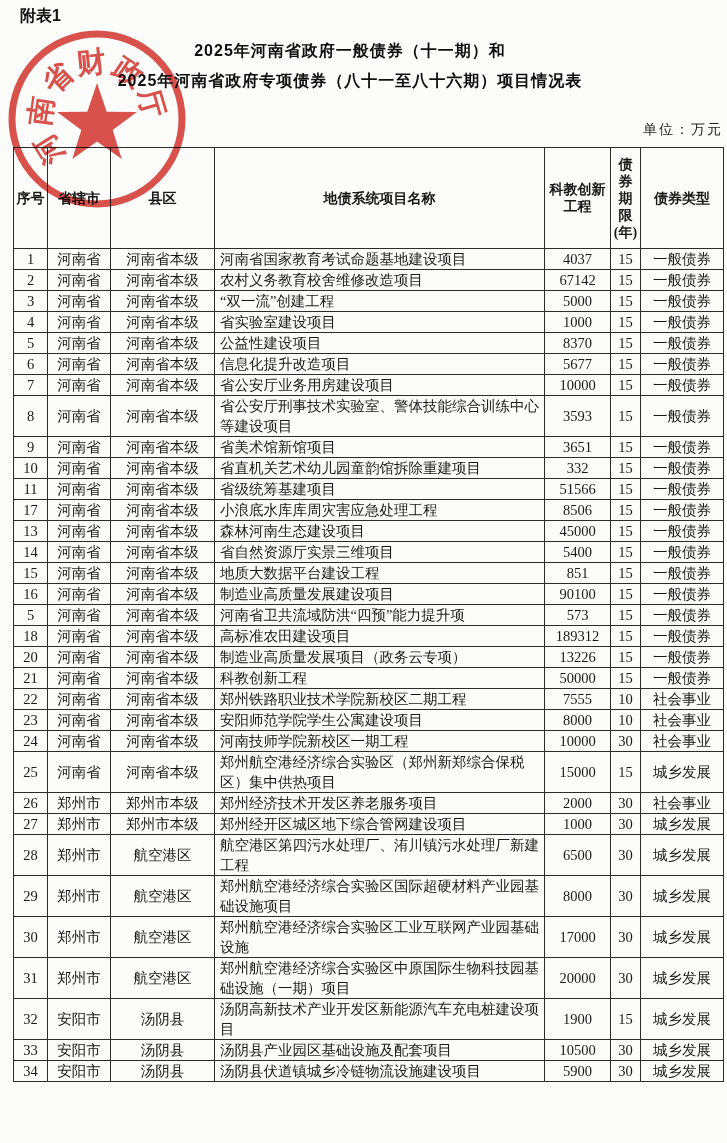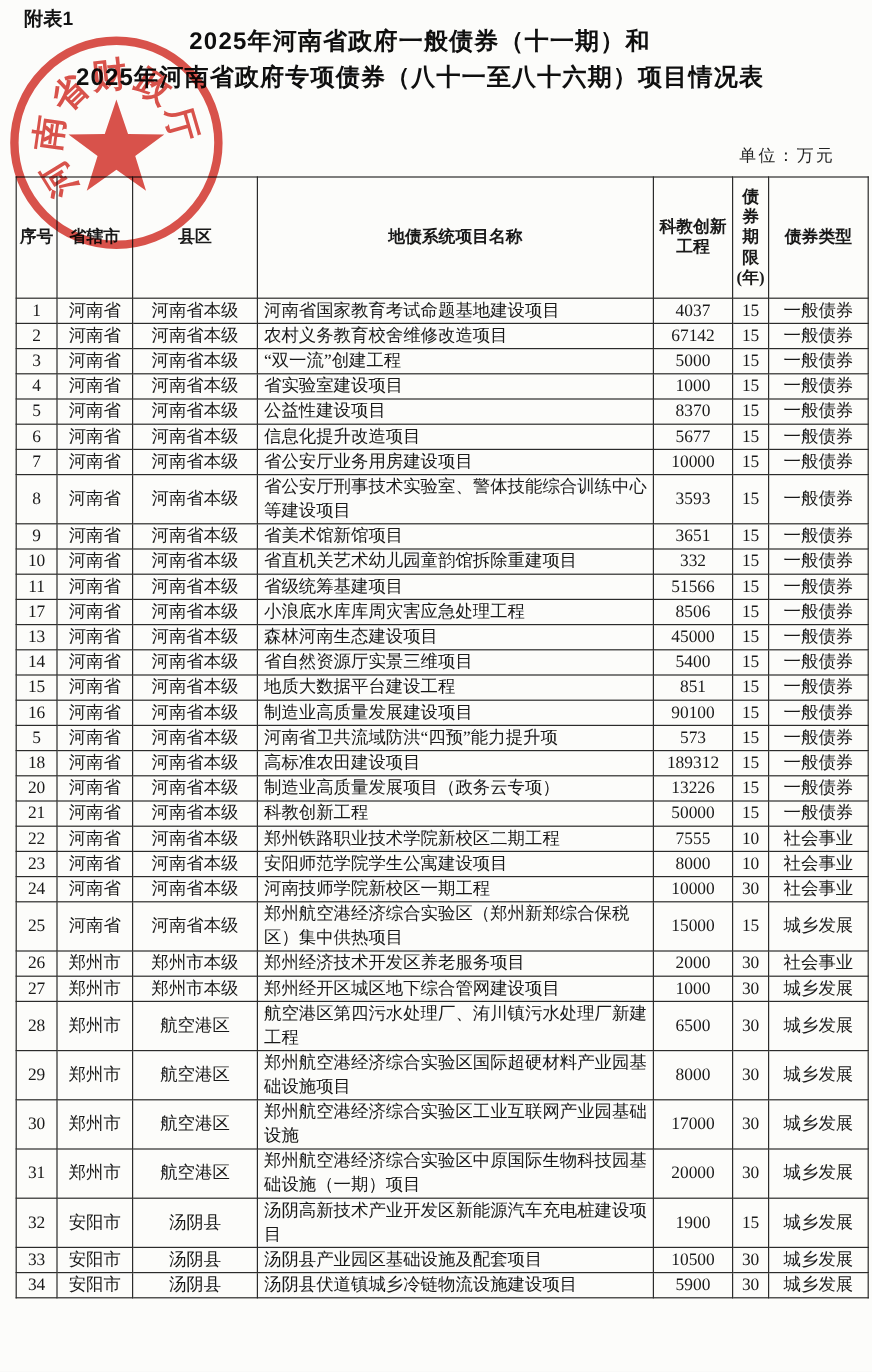--- a/index.html
+++ b/index.html
@@ -15,28 +15,28 @@
     background: #fcfcfa;
     color: #1c1c1c;
     overflow: hidden;
   }
   .annex-label {
     position: absolute; left: 20px; top: 6px;
     font-family: "Liberation Sans", sans-serif;
     font-weight: bold; font-size: 16px; color: #141414;
   }
   .title-block {
-    position: absolute; left: 0; top: 20px; width: 700px;
+    position: absolute; left: 0; top: 36px; width: 700px;
     text-align: center;
     font-family: "Liberation Sans", sans-serif;
-    font-weight: bold; font-size: 20px; line-height: 30px;
+    font-weight: bold; font-size: 16px; line-height: 30px;
     color: #0f0f0f; letter-spacing: 1px;
   }
   .unit-label {
-    position: absolute; right: 31px; top: 121px;
+    position: absolute; right: 4px; top: 121px;
     font-size: 14px; color: #222; letter-spacing: 2px;
   }
   table.projects-table {
     position: absolute; left: 13px; top: 147px;
     width: 710px;
     border-collapse: collapse;
     table-layout: fixed;
     background: transparent;
   }
   .projects-table th, .projects-table td {

